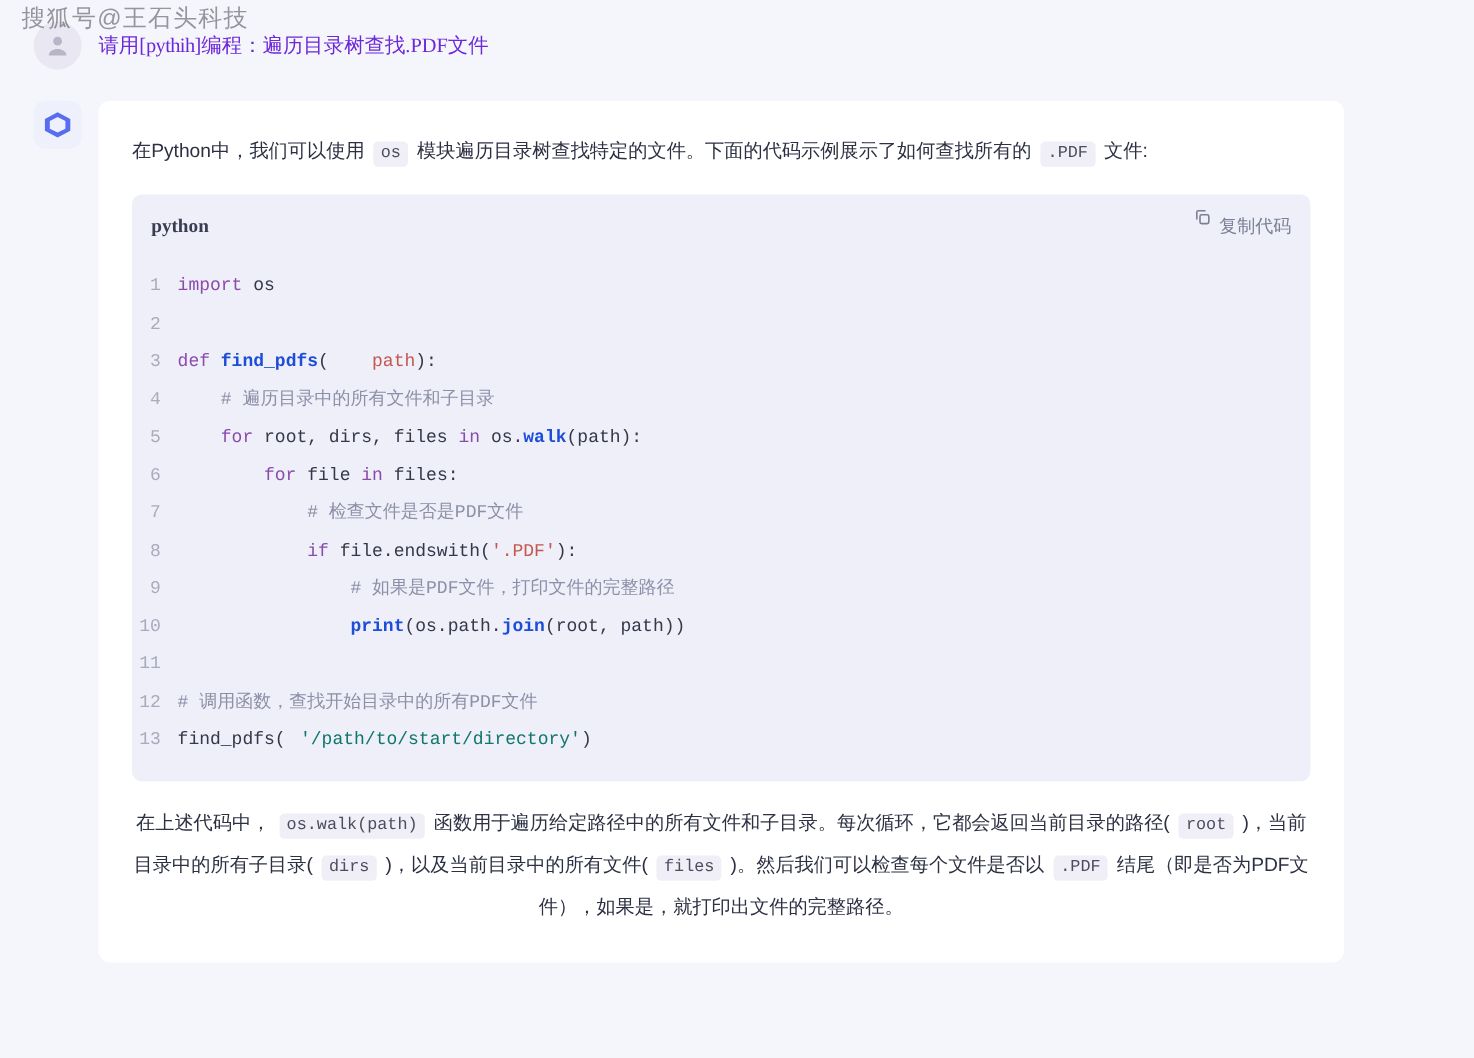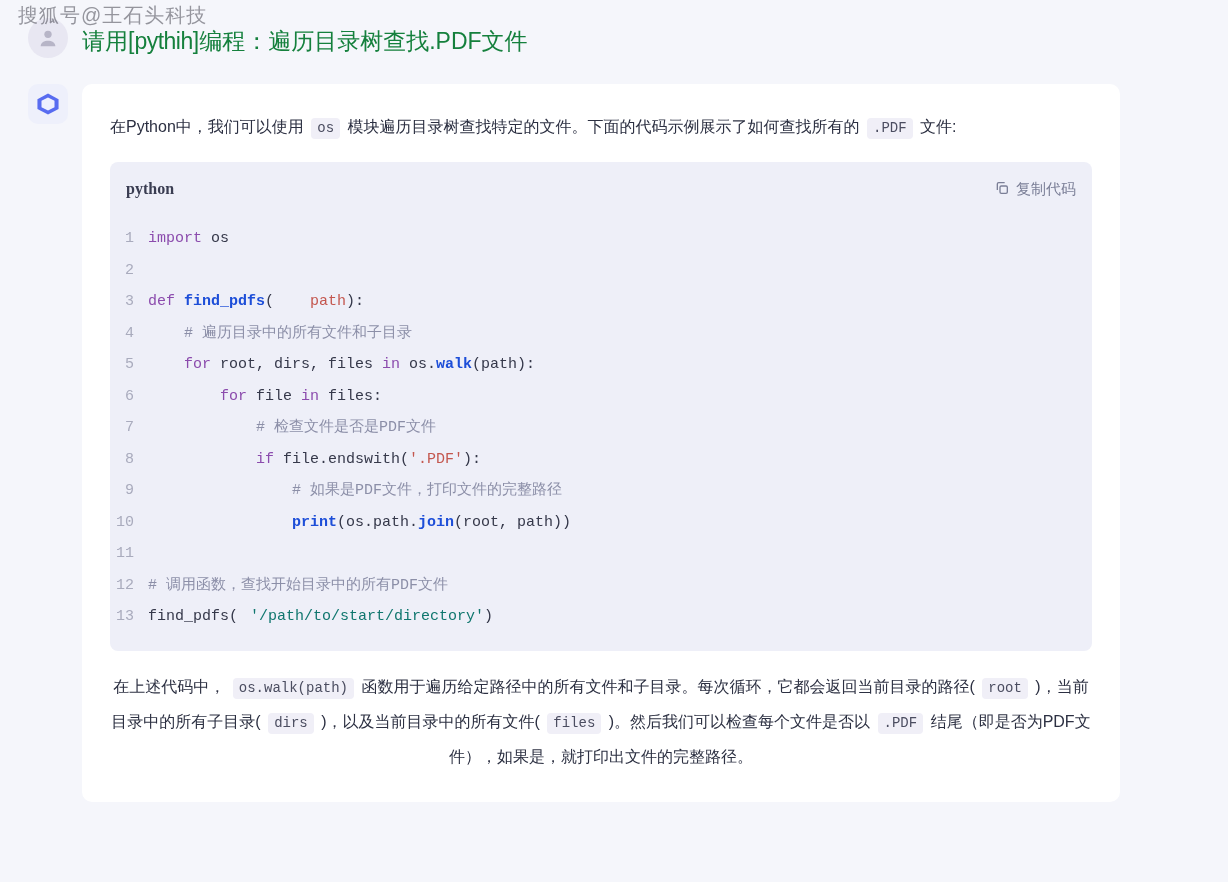--- a/index.html
+++ b/index.html
@@ -41,22 +41,23 @@
   }
   .avatar.assistant {
     border-radius: 10px;
     background: #eef0fb;
   }
   .assistant-logo {
     width: 26px; height: 26px;
   }
   .user-message {
     padding-top: 8px;
-    font-size: 23px;
-    color: #15803d;
+    font-size: 17px;
+    color: #6d28d9;
+    font-family: Liberation Serif, serif;
   }
   .user-message .typo {
     font-weight: 500;
     letter-spacing: -0.5px;
   }
 
   .assistant-message {
     flex: 1;
     background: #ffffff;
     border-radius: 10px;
@@ -89,21 +90,21 @@
     padding: 10px 16px;
   }
   .code-lang {
     font-weight: 700;
     color: #3a3d52;
     font-size: 16px;
     font-family: Liberation Serif, serif;
   }
   .copy-btn {
     display: flex;
-    align-items: center;
+    align-items: flex-start;
     gap: 6px;
     color: #7b7f97;
     font-size: 15px;
     cursor: pointer;
   }
   .copy-btn svg { width: 16px; height: 16px; }
 
   .code-body {
     padding: 8px 0 18px 0;
     font-family: Consolas, "Courier New", monospace;

